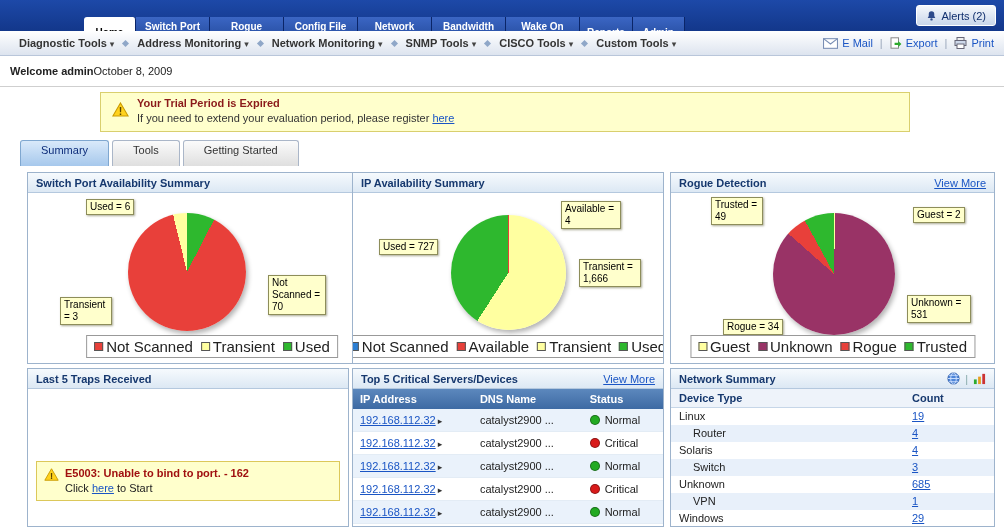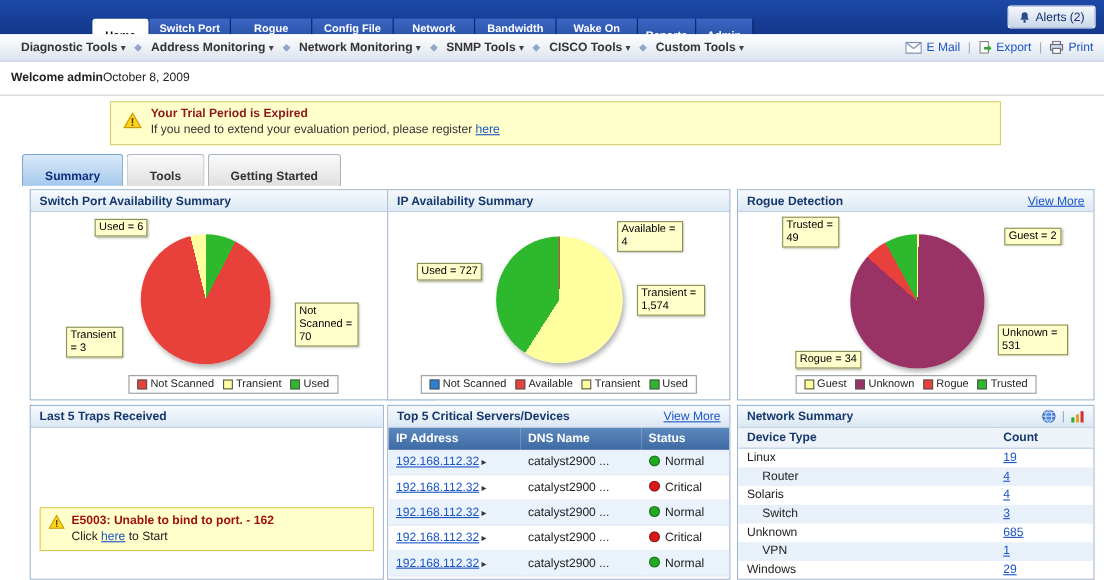--- a/index.html
+++ b/index.html
@@ -42,21 +42,21 @@
   
   .trial-banner { position:absolute; top:92px; left:100px; width:810px; height:40px;
     background:#ffffcc; border:1px solid #d9cf6e; padding:4px 8px 4px 36px; }
   .warn-icon { position:absolute; left:11px; top:9px; }
   .trial-title { font-weight:bold; color:#8b1a1a; }
   .trial-msg { color:#333; margin-top:3px; }
   .link { color:#1a55c4; text-decoration:underline; cursor:pointer; }
 
   
   .page-tabs { position:absolute; top:140px; left:20px; display:flex; gap:3px; height:26px; }
-  .page-tab { padding:14px 20px; font-weight:bold; color:#333; cursor:pointer;
+  .page-tab { padding:3px 20px; font-weight:normal; color:#333; cursor:pointer;
     background:linear-gradient(#fbfbfb,#dfdfdf); border:1px solid #aab6c8; border-bottom:none;
     border-radius:3px 3px 0 0; }
   .page-tab.active { background:linear-gradient(#d9e9fa,#a6c8ec); color:#0d2d7a; border-color:#7fa7d0; }
 
   
   .panel { position:absolute; border:1px solid #9db3cc; background:#fff; overflow:hidden; }
   .panel-p1{left:27px;top:172px;width:370px;height:192px}
   .panel-p2{left:352px;top:172px;width:312px;height:192px}
   .panel-p3{left:670px;top:172px;width:325px;height:192px}
   .panel-p4{left:27px;top:368px;width:322px;height:159px}
@@ -75,21 +75,21 @@
 
   .callout { position:absolute; background:#ffffcc; border:1px solid #8d8d5a;
     box-shadow:1px 1px 2px rgba(100,100,60,.55); font-size:10px; line-height:1.2;
     padding:1px 3px; color:#000; }
   .p1 .co0{left:58px;top:6px} .p1 .co1{left:32px;top:104px;max-width:52px} .p1 .co2{left:240px;top:82px;max-width:58px}
   .p2 .co0{left:208px;top:8px;max-width:60px} .p2 .co1{left:26px;top:46px} .p2 .co2{left:226px;top:66px;max-width:62px}
   .p3 .co0{left:40px;top:4px;max-width:52px} .p3 .co1{left:242px;top:14px} .p3 .co2{left:52px;top:126px} .p3 .co3{left:236px;top:102px;max-width:64px}
 
   .legend { position:absolute; bottom:5px; left:50%; transform:translateX(-50%);
     display:flex; align-items:center; gap:8px; border:1px solid #999; background:#fff;
-    padding:2px 7px; font-size:10px; white-space:nowrap; }
+    padding:2px 7px; font-size:15px; white-space:nowrap; }
   .legend-item { display:flex; align-items:center; gap:3px; }
   .legend-swatch { width:9px; height:9px; border:1px solid #555; flex:0 0 auto; }
 
   
   .trap-box { position:absolute; left:8px; right:8px; top:72px; background:#ffffcc;
     border:1px solid #dcc85a; padding:5px 6px 6px 28px; }
   .trap-warn { position:absolute; left:7px; top:6px; }
   .trap-error { font-weight:bold; color:#a01010; }
   .trap-action { margin-top:3px; color:#222; }
 
@@ -230,21 +230,21 @@
 </div>
 
 <div class="panel panel-p2">
   <div class="panel-header">
     <span>IP Availability Summary</span>
   </div>
   <div class="panel-body p2">
     <div class="pie" style="background: conic-gradient(rgb(232, 64, 58) 0deg, rgb(232, 64, 58) 0.809899deg, rgb(255, 255, 160) 0.809899deg, rgb(255, 255, 160) 212.801deg, rgb(46, 184, 46) 212.801deg, rgb(46, 184, 46) 360deg);"></div>
     <div class="callout co0">Available = 4</div>
     <div class="callout co1">Used = 727</div>
-    <div class="callout co2">Transient = 1,574</div>
+    <div class="callout co2">Transient = 1,666</div>
     <div class="legend">
       <span class="legend-item">
           <span class="legend-swatch" style="background: rgb(43, 127, 212);"></span>
           <span>Not Scanned</span>
         </span>
       <span class="legend-item">
           <span class="legend-swatch" style="background: rgb(232, 64, 58);"></span>
           <span>Available</span>
         </span>
       <span class="legend-item">

